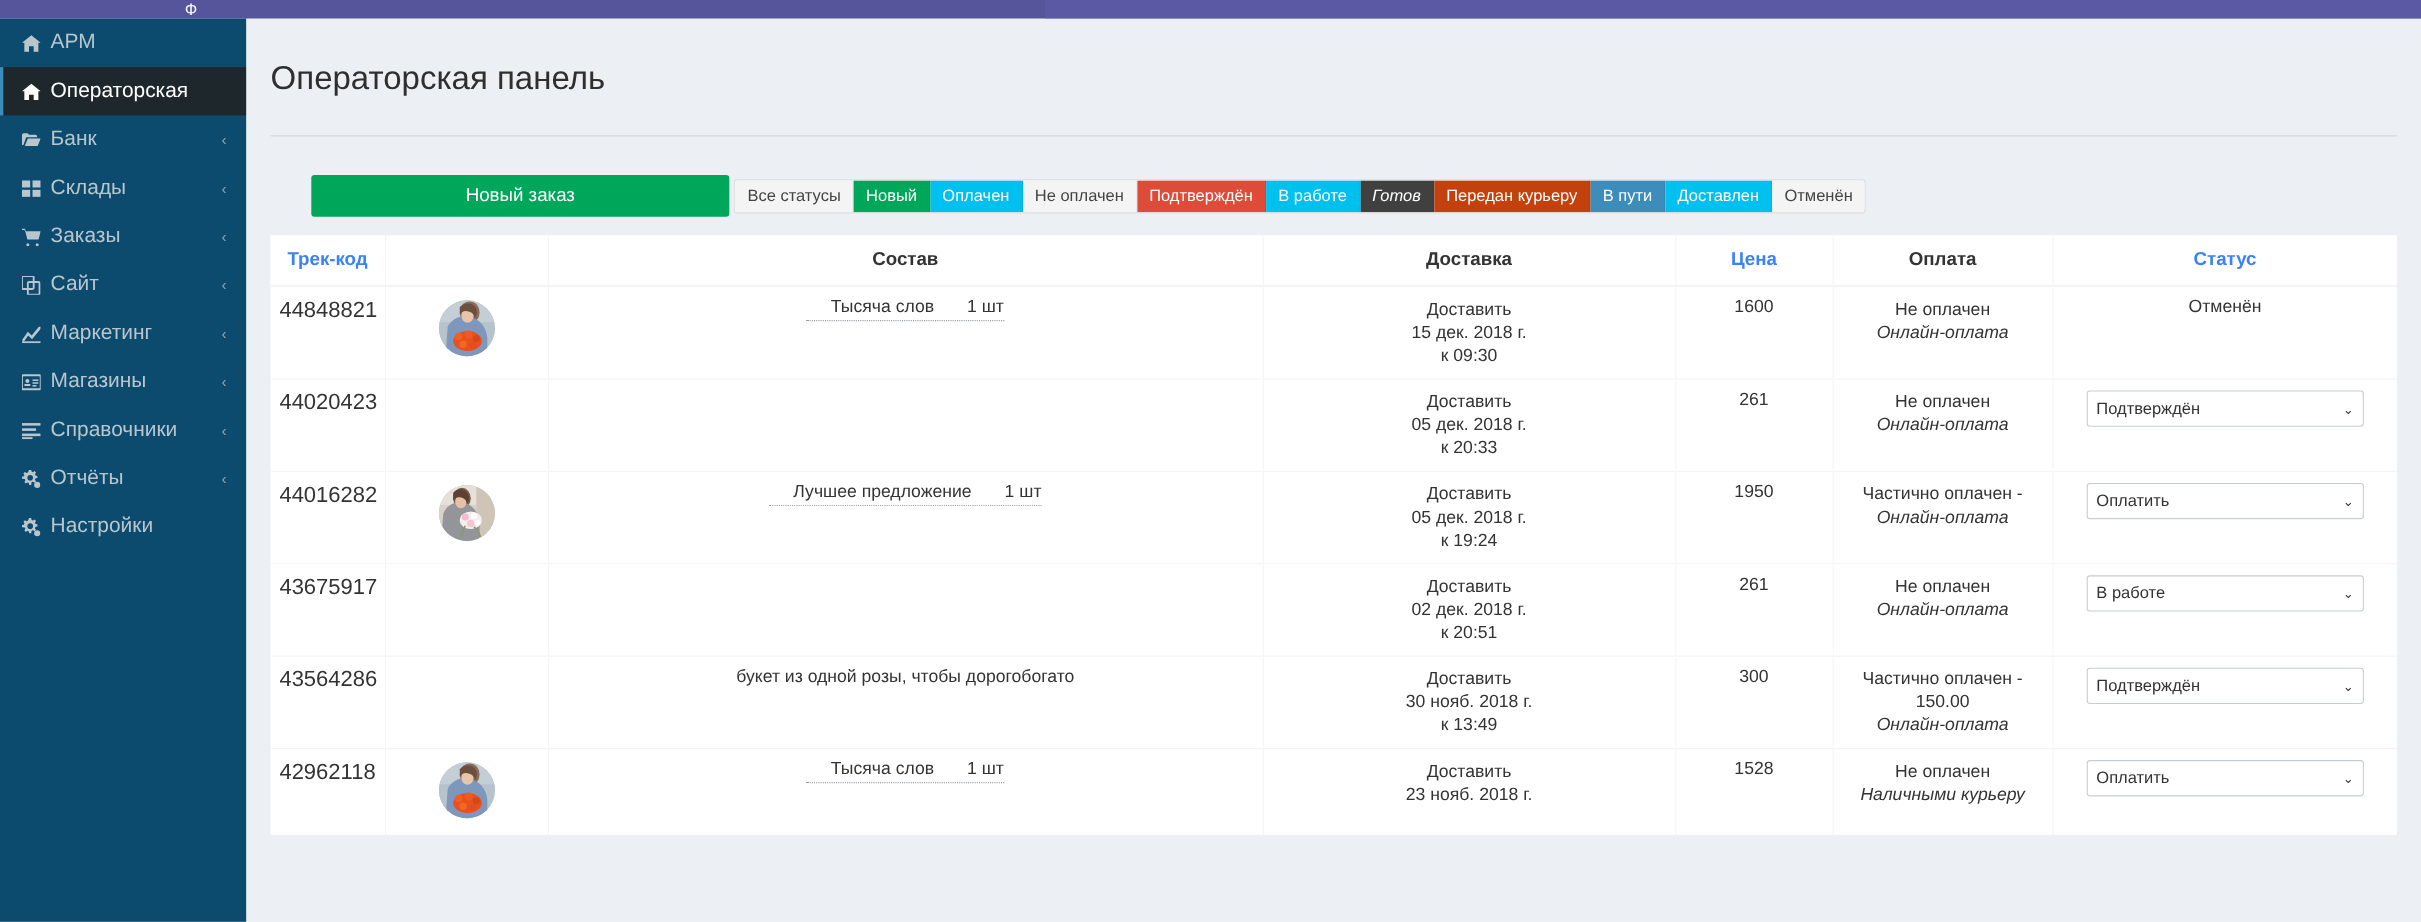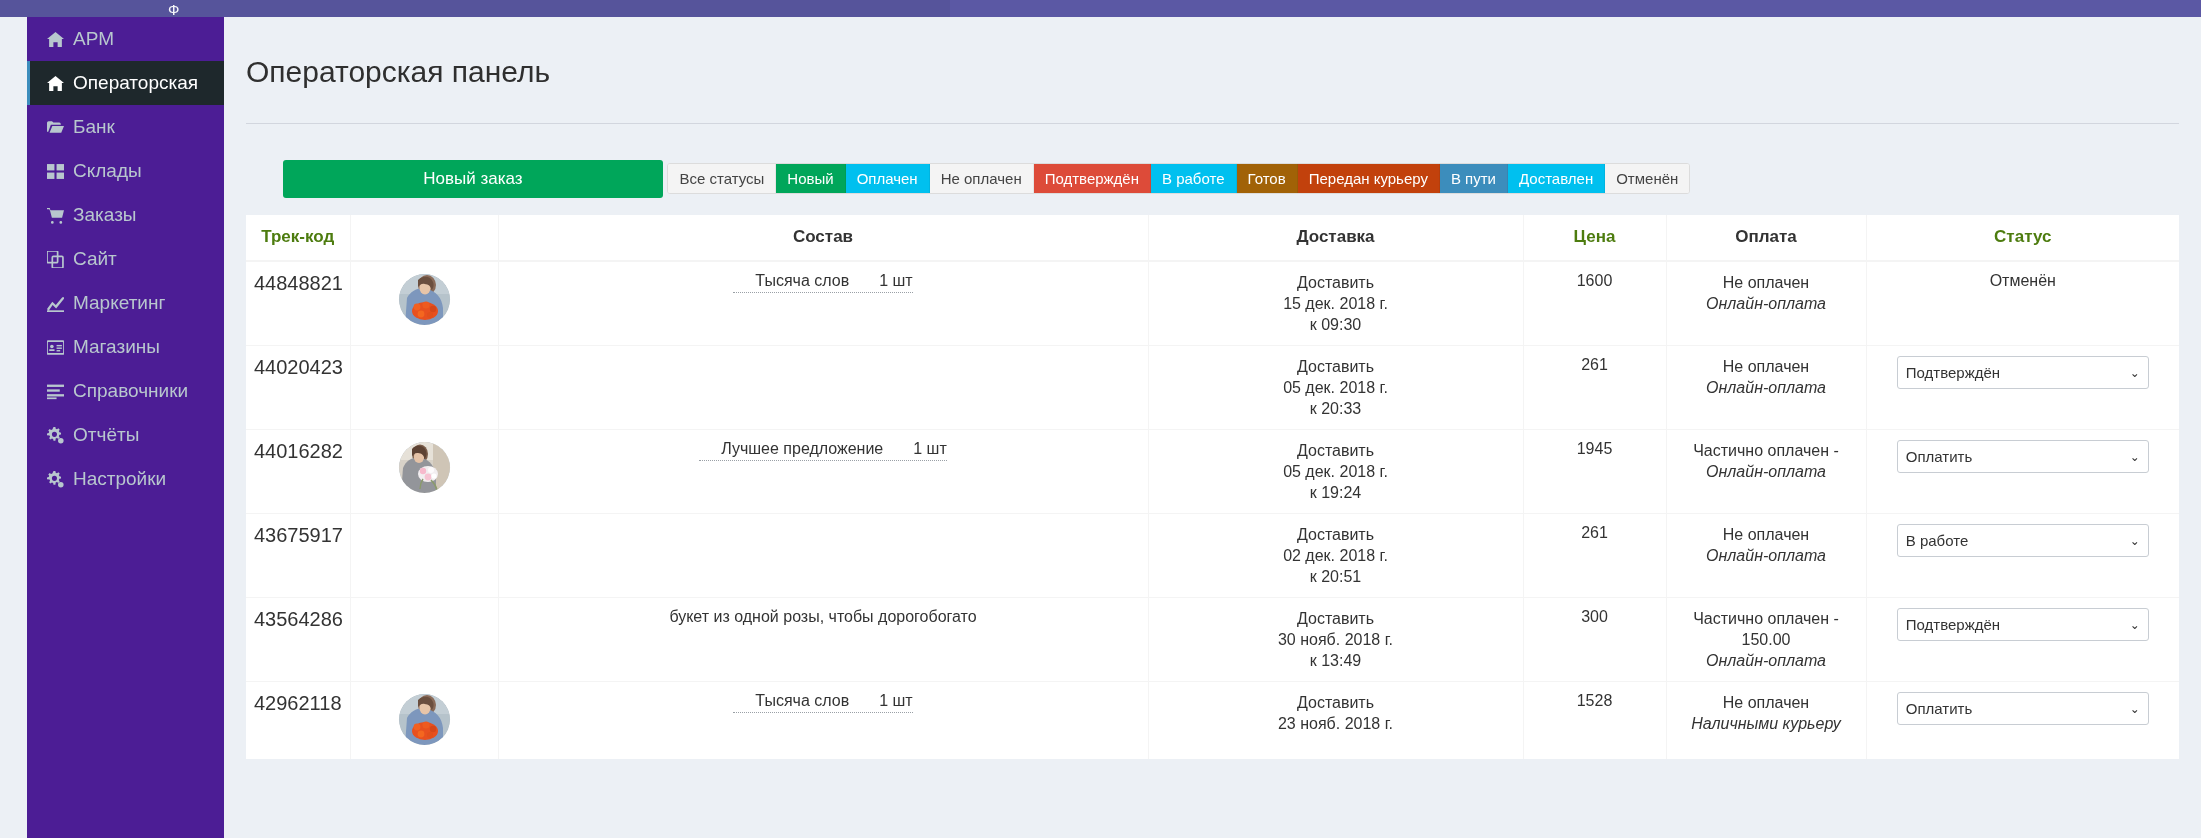--- a/index.html
+++ b/index.html
@@ -30,23 +30,22 @@
   #topbar .topbar-right {
     position: absolute; left: 950px; top: 0;
     width: 1251px; height: 17px;
     background: #5b58a4;
   }
 
   
   #sidebar {
     position: absolute; left: 0; top: 17px;
     width: 224px; height: 821px;
-    background: #4c1d95;
+    background: #0c4a6e;
     overflow: hidden;
-    margin-left: 27px;
   }
   .nav-item {
     position: relative;
     height: 44px;
     display: flex; align-items: center;
     padding: 0 18px 0 20px;
     color: #b8c7ce;
     font-size: 19px;
     cursor: pointer;
     user-select: none;
@@ -179,21 +178,21 @@
   #orders-table th {
     font-weight: bold;
     font-size: 17px;
     padding: 12px 8px 13px 8px;
     border-bottom: 2px solid #f4f4f4;
     border-right: 1px solid #f4f4f4;
     text-align: center;
     background: #fff;
   }
   #orders-table th:last-child { border-right: none; }
-  #orders-table th.sortable { color: #4d7c0f; cursor: pointer; }
+  #orders-table th.sortable { color: #3b82f6; cursor: pointer; }
   #orders-table td {
     border-top: 1px solid #f4f4f4;
     border-right: 1px solid #f4f4f4;
     padding: 10px 8px;
     vertical-align: top;
     text-align: center;
     height: 77px;
   }
   #orders-table td:last-child { border-right: none; }
 
@@ -385,21 +384,21 @@
     <button class="btn" id="btn-new-order">Новый заказ</button>
 
 
     <div id="status-filters">
         <span class="status-pill plain">Все статусы</span>
         <span class="status-pill" style="background: rgb(0, 166, 90); color: rgb(255, 255, 255);">Новый</span>
         <span class="status-pill" style="background: rgb(0, 192, 239); color: rgb(255, 255, 255);">Оплачен</span>
         <span class="status-pill plain">Не оплачен</span>
         <span class="status-pill" style="background: rgb(221, 75, 57); color: rgb(255, 255, 255);">Подтверждён</span>
         <span class="status-pill" style="background: rgb(0, 192, 239); color: rgb(255, 255, 255);">В работе</span>
-        <span class="status-pill" style="background: #a16207; color: rgb(255, 255, 255);">Готов</span>
+        <span class="status-pill" style="background: #404040; color: rgb(255, 255, 255); font-style: italic;">Готов</span>
         <span class="status-pill" style="background: #c2410c; color: rgb(255, 255, 255);">Передан курьеру</span>
         <span class="status-pill" style="background: rgb(60, 141, 188); color: rgb(255, 255, 255);">В пути</span>
         <span class="status-pill" style="background: rgb(0, 192, 239); color: rgb(255, 255, 255);">Доставлен</span>
         <span class="status-pill plain">Отменён</span>
       </div>
 
 
     <table id="orders-table">
       <thead>
         <tr>
@@ -497,21 +496,21 @@
         <path d="M32 38c3 3 5 6 6 10" stroke="#8a9a6c" stroke-width="1.6" fill="none"></path>
         <path d="M24 37c-2 3-3 6-3 10" stroke="#8a9a6c" stroke-width="1.4" fill="none"></path>
       </g>
     </svg></span></td>
             <td class="col-items"><span class="item-line"><span class="item-name">Лучшее предложение</span><span class="item-qty">1 шт</span></span></td>
             <td class="col-delivery delivery-cell">
        <div>Доставить</div>
        <div>05 дек. 2018 г.</div>
        <div>к 19:24</div>
             </td>
-            <td class="col-price">1945</td>
+            <td class="col-price">1950</td>
             <td class="col-payment payment-cell">
        <div class="pay-main">Частично оплачен -</div>
        <div class="pay-method">Онлайн-оплата</div>
             </td>
             <td class="col-status">
               <div class="status-select">
          <span>Оплатить</span>
          <span class="caret">⌄</span>
        </div>
             </td>

